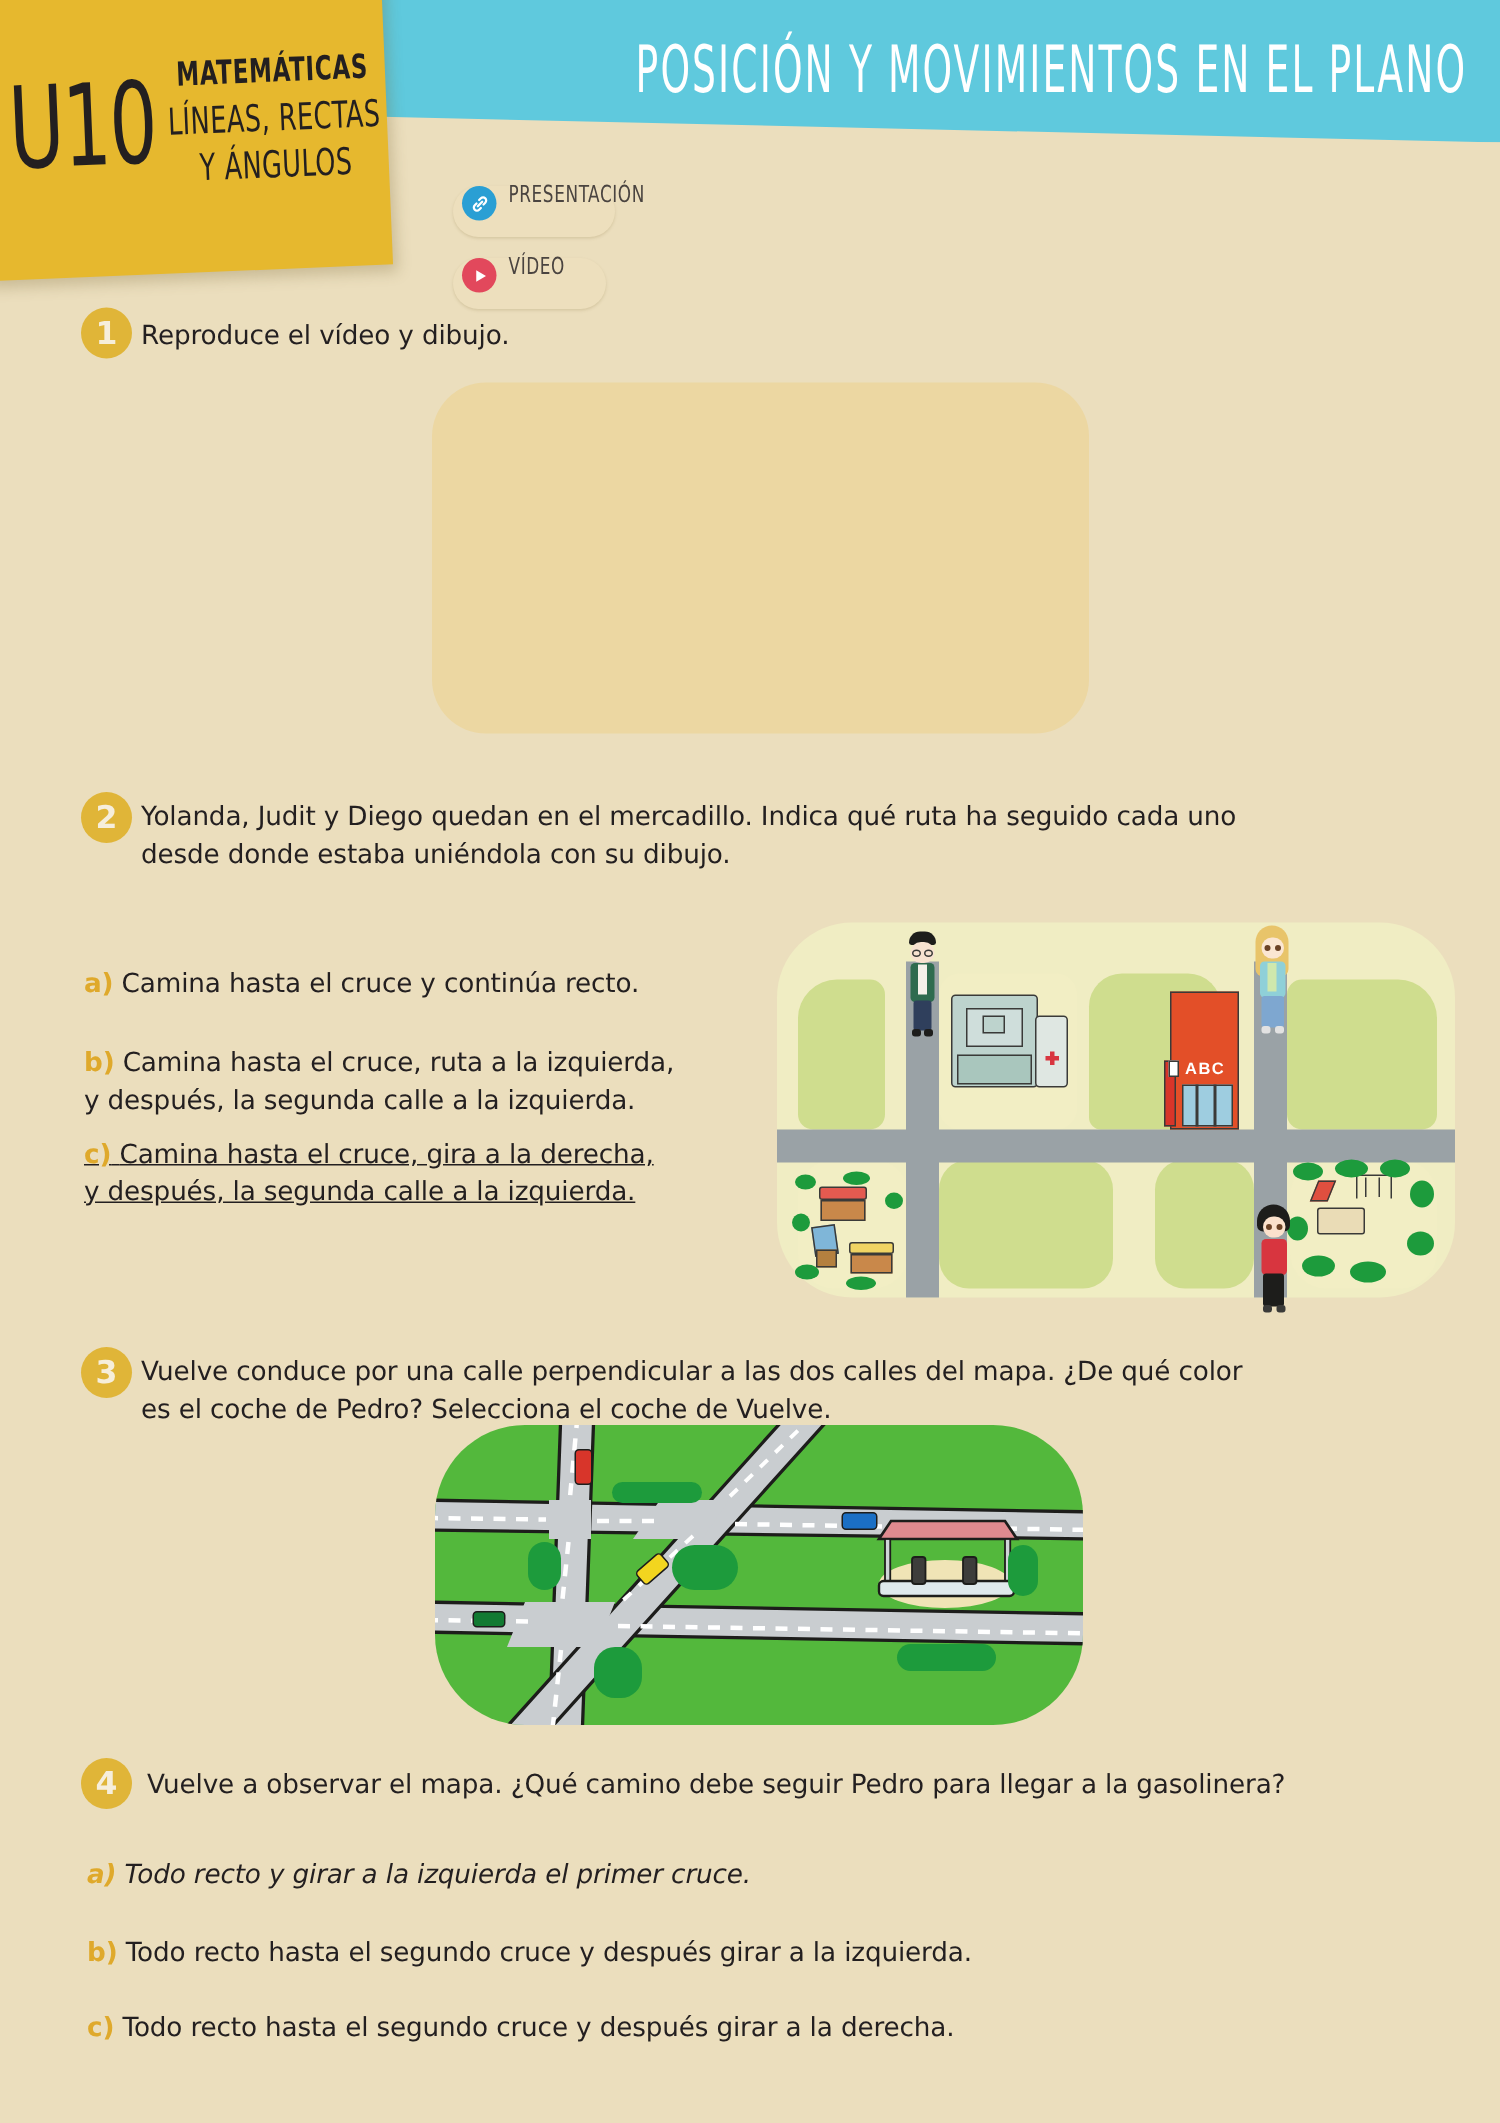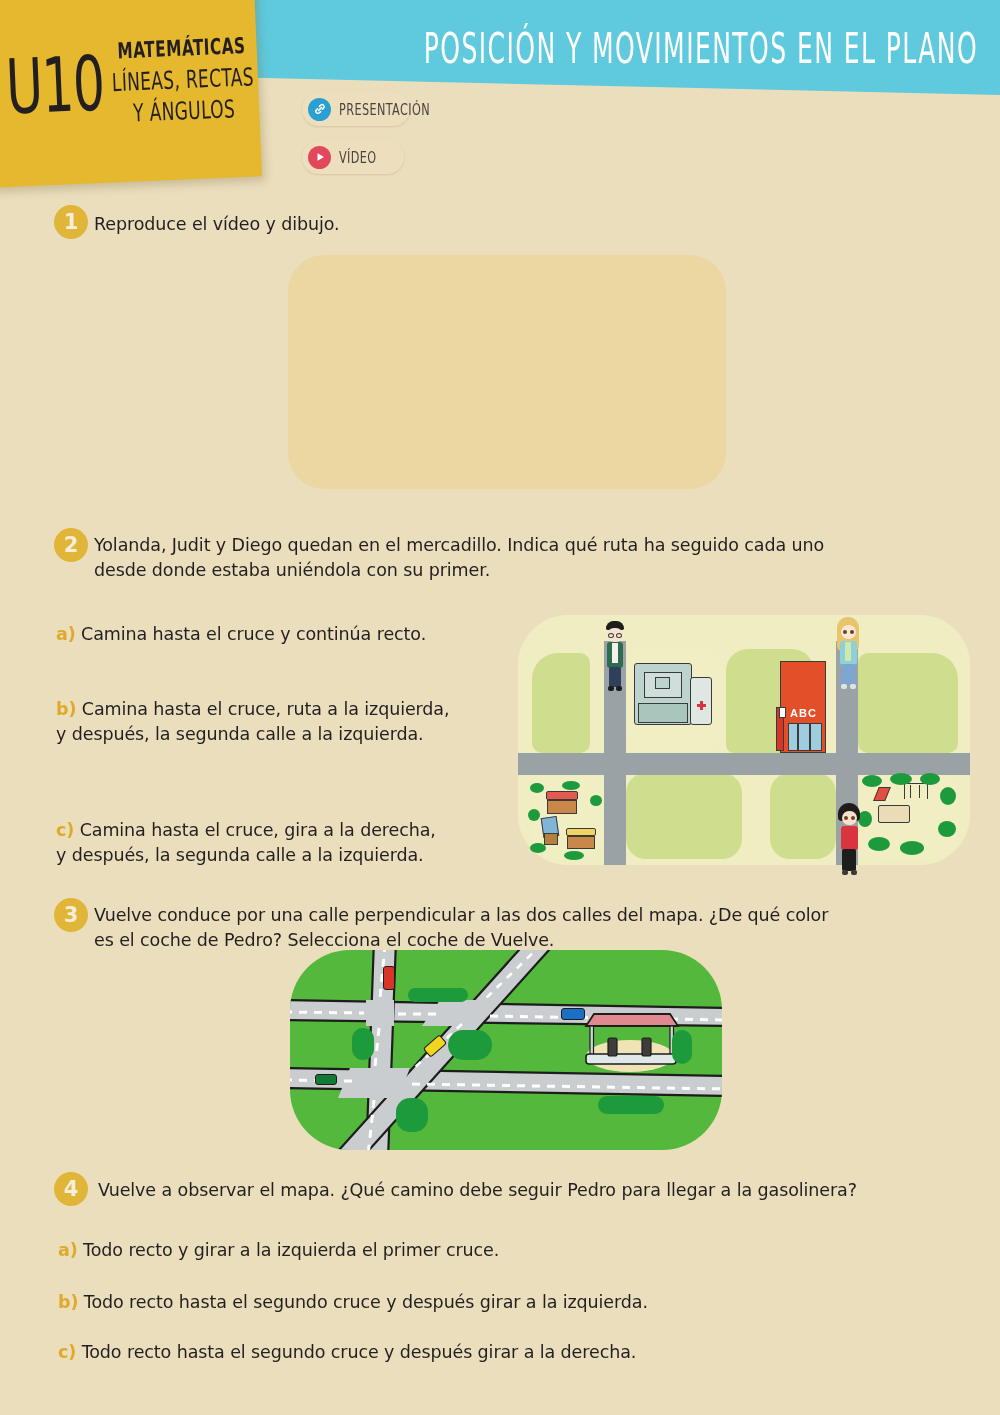--- a/index.html
+++ b/index.html
@@ -67,23 +67,23 @@
   .unit-topic1 { font-size: 19px; letter-spacing: 0.3px; text-transform: uppercase; }
   .unit-topic2 { font-size: 19px; letter-spacing: 0.3px; text-transform: uppercase; }
 
   
   .res-btn {
     position: absolute;
     height: 34px;
     background: #eddfbd;
     border-radius: 17px;
     display: flex;
-    align-items: center;
     padding: 0 16px 0 6px;
     box-shadow: 0 1px 2px rgba(150,130,80,0.25);
+    margin-top: 32px;
   }
   #btn-presentacion { left: 302px; top: 92px; width: 108px; }
   #btn-video        { left: 302px; top: 140px; width: 102px; }
 
   .res-icon {
     width: 23px; height: 23px;
     border-radius: 50%;
     flex: 0 0 23px;
     margin-right: 8px;
     display: flex; align-items: center; justify-content: center;
@@ -204,34 +204,34 @@
   <span class="res-label">Vídeo</span>
 </div>
 
 <div class="ex-num" style="left:54px; top:205px;">1</div>
 <div class="ex-text" style="left:94px; top:212px; width:600px;">Reproduce el vídeo y dibujo.</div>
 
 <div id="video-placeholder"></div>
 
 <div class="ex-num" style="left:54px; top:528px;">2</div>
 <div class="ex-text" style="left:94px; top:533px; width:870px;">Yolanda, Judit y Diego quedan en el mercadillo. Indica qué ruta ha seguido cada uno</div>
-<div class="ex-text" style="left:94px; top:558px; width:870px;">desde donde estaba uniéndola con su primer.</div>
-
-<div class="opt" style="left:56px; top:622px; width:460px;">
+<div class="ex-text" style="left:94px; top:558px; width:870px;">desde donde estaba uniéndola con su dibujo.</div>
+
+<div class="opt" style="left:56px; top:644px; width:460px;">
   <span class="lbl">a)</span>
   <span>Camina hasta el cruce y continúa recto.</span>
 </div>
 
 <div class="opt" style="left:56px; top:697px; width:470px;">
   <span class="lbl">b)</span>
   <span>Camina hasta el cruce, ruta a la izquierda,</span><br>
   <span>y después, la segunda calle a la izquierda.</span>
 </div>
 
-<div class="opt" style="left:56px; top:818px; width:470px;">
+<div class="opt" style="left:56px; top:758px; width:470px;text-decoration:underline;">
   <span class="lbl">c)</span>
   <span>Camina hasta el cruce, gira a la derecha,</span><br>
   <span>y después, la segunda calle a la izquierda.</span>
 </div>
 
 <div id="map-town">
   <div class="mbg"></div>
 
   <div class="blk" style="left:14px;  top:38px;  width:58px;  height:100px; border-radius:26px 10px 10px 10px;"></div>
   <div class="blk" style="left:208px; top:34px;  width:88px;  height:104px; border-radius:22px 22px 8px 8px;"></div>
@@ -394,21 +394,21 @@
 
   <div class="car" style="left:93px; top:16px; width:12px; height:24px; background:#d8352a;"></div>
   <div class="car" style="left:271px; top:58px; width:24px; height:12px; background:#1b6fc4;"></div>
   <div class="car" style="left:134px; top:90px; width:22px; height:12px; background:#f2d51f; transform:rotate(-41deg);"></div>
   <div class="car" style="left:25px; top:124px; width:22px; height:11px; background:#127a32;"></div>
 </div>
 
 <div class="ex-num" style="left:54px; top:1172px;">4</div>
 <div class="ex-text" style="left:98px; top:1178px; width:880px;">Vuelve a observar el mapa. ¿Qué camino debe seguir Pedro para llegar a la gasolinera?</div>
 
-<div class="opt" style="left:58px; top:1238px; width:700px;">
+<div class="opt" style="left:58px; top:1238px; width:700px;font-style:italic;">
   <span class="lbl">a)</span>
   <span>Todo recto y girar a la izquierda el primer cruce.</span>
 </div>
 
 <div class="opt" style="left:58px; top:1290px; width:760px;">
   <span class="lbl">b)</span>
   <span>Todo recto hasta el segundo cruce y después girar a la izquierda.</span>
 </div>
 
 <div class="opt" style="left:58px; top:1340px; width:760px;">

